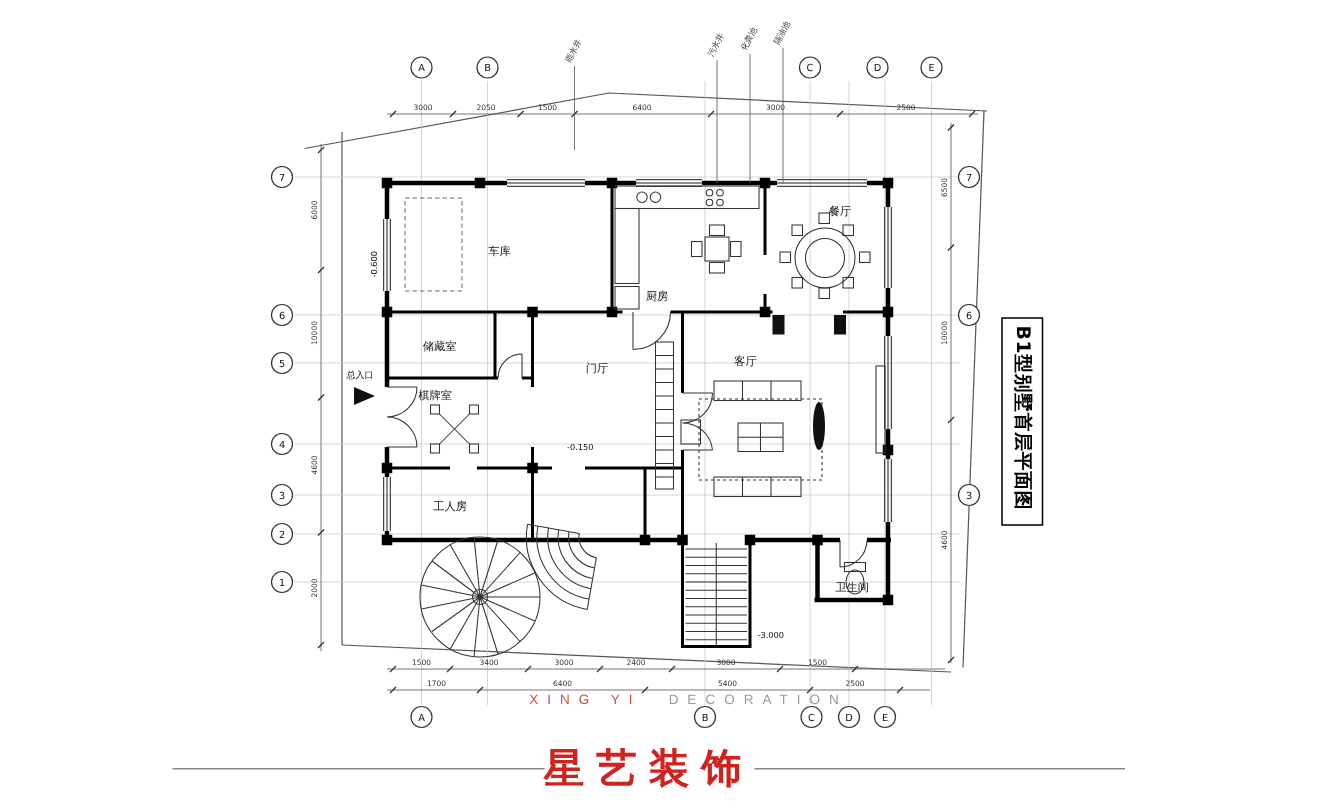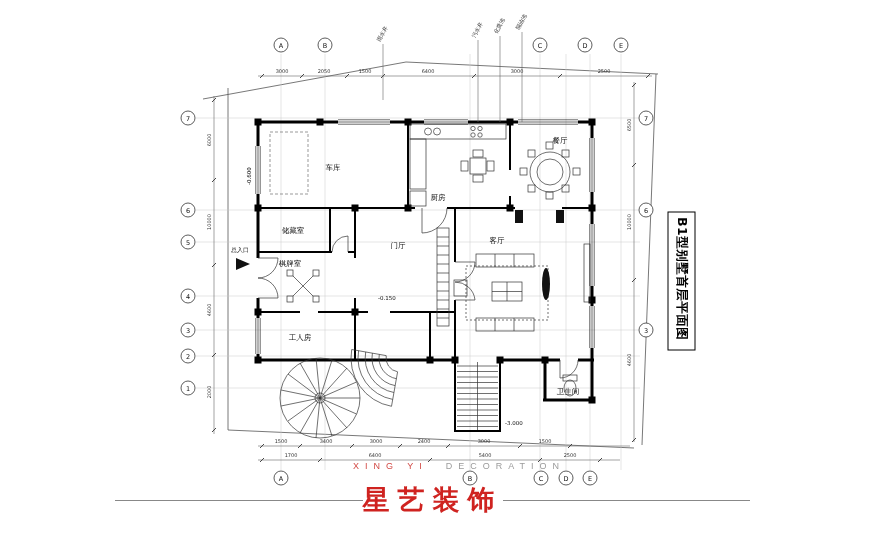--- a/index.html
+++ b/index.html
@@ -25,21 +25,21 @@
   .roomtxt{font-size:7.5px;fill:#111;text-anchor:middle}
   .lvltxt{font-size:5.5px;fill:#111}
   .anntxt{font-size:5.5px;fill:#333}
   .enttxt{font-size:6px;fill:#111;text-anchor:middle}
   .title-txt{font-size:12.5px;font-weight:bold;fill:#000;letter-spacing:.5px}
   
   .brand-en{position:absolute;top:461px;left:0;width:100%;text-align:center;
             font-size:9px;letter-spacing:6px;font-family:Liberation Sans, sans-serif;margin-left:20px;}
   .en-left{color:#d24a45;margin-right:18px}
   .en-right{color:#9b9b9b}
-  .brand-row{position:absolute;top:482px;left:115px;right:128px;display:flex;align-items:center;}
+  .brand-row{position:absolute;top:494px;left:115px;right:128px;display:flex;align-items:center;}
   .rule{flex:1;height:1px;background:#888}
   .brand-cn{font-size:27px;font-weight:bold;color:#cf2320;letter-spacing:8px;white-space:nowrap;
             font-family:"DejaVu Sans",sans-serif;}
 </style>
 </head>
 <body>
 
 <div id="stage">
 
 <svg width="878" height="540" viewBox="0 0 878 540">

